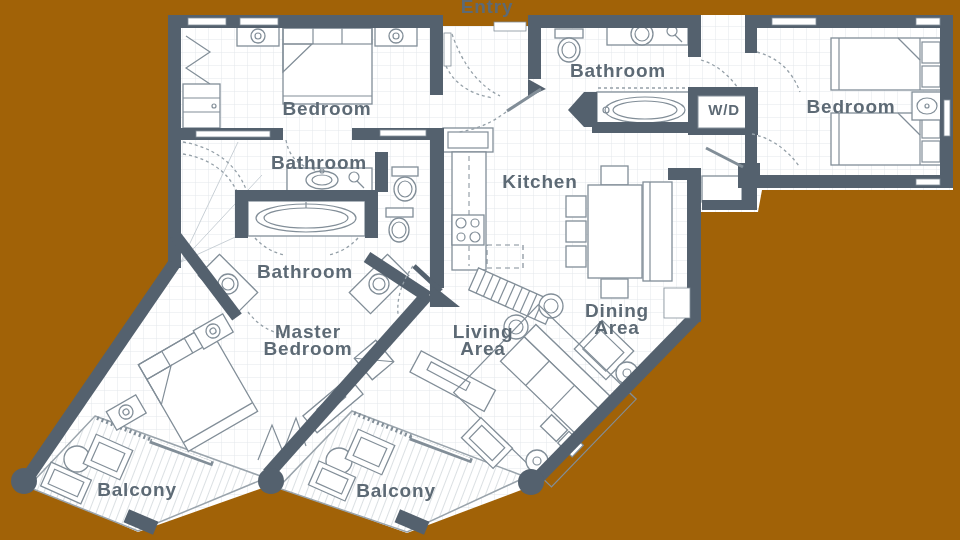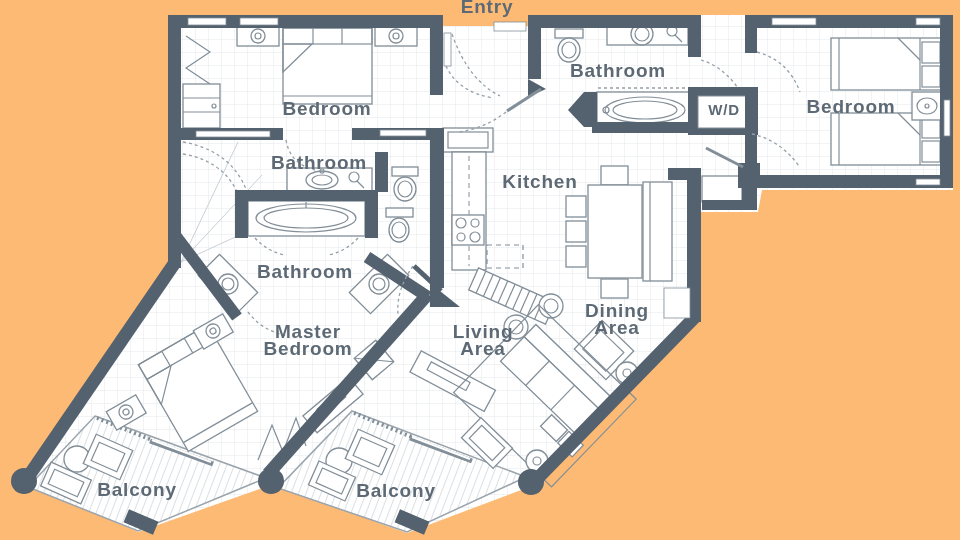--- a/index.html
+++ b/index.html
@@ -1,16 +1,16 @@
 <!DOCTYPE html>
 <html><head>
 <meta charset="utf-8">
 <style>
   html,body{margin:0;padding:0;background:#ffffff;}
-  .stage{width:960px;height:540px;position:relative;background:#fdba74;overflow:hidden;}
+  .stage{width:960px;height:540px;position:relative;background:#a16207;overflow:hidden;}
   svg{display:block;}
   text{font-family:"Liberation Sans","DejaVu Sans",sans-serif;fill:#5D6A75;font-weight:600;letter-spacing:0.8px;}
   .room-label{font-size:19px;}
   .small-label{font-size:15px;}
   .furn{fill:#ffffff;stroke:#828E98;stroke-width:1.3;}
   .furnline{fill:none;stroke:#828E98;stroke-width:1.2;}
   .wall{fill:#54616E;stroke:none;}
   .wallline{stroke:#54616E;fill:none;}
   .slit{fill:#ffffff;stroke:#828E98;stroke-width:0.8;}
   .door{fill:none;stroke:#95A0A8;stroke-width:1.3;stroke-dasharray:3 3;}

